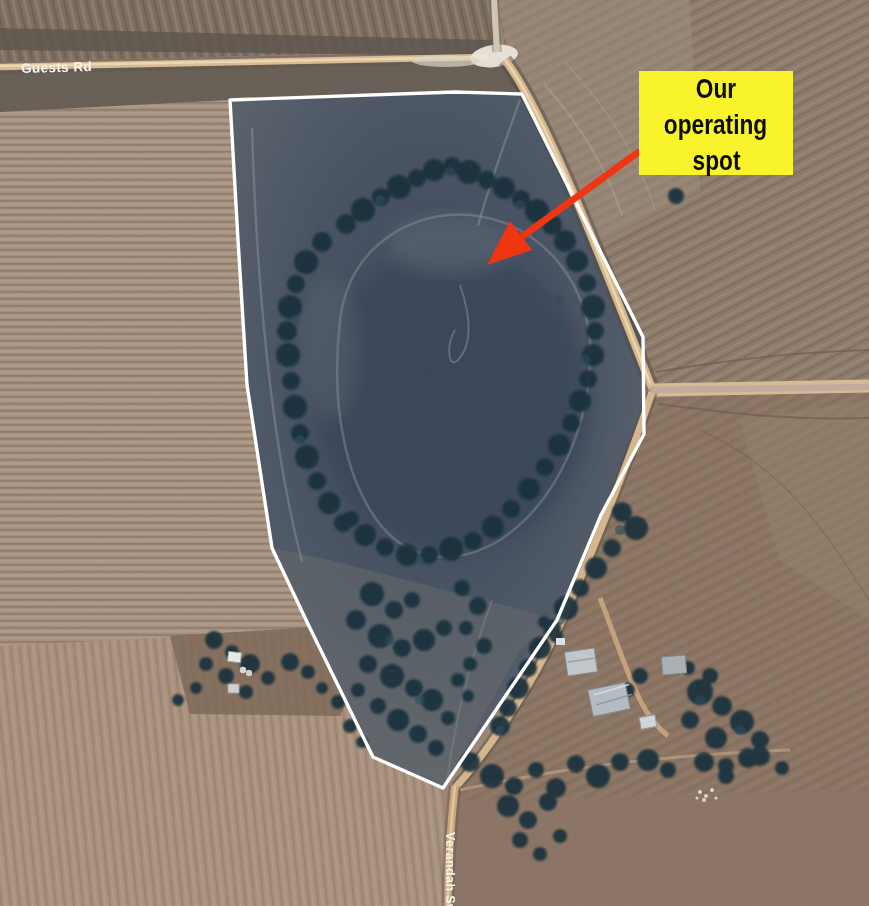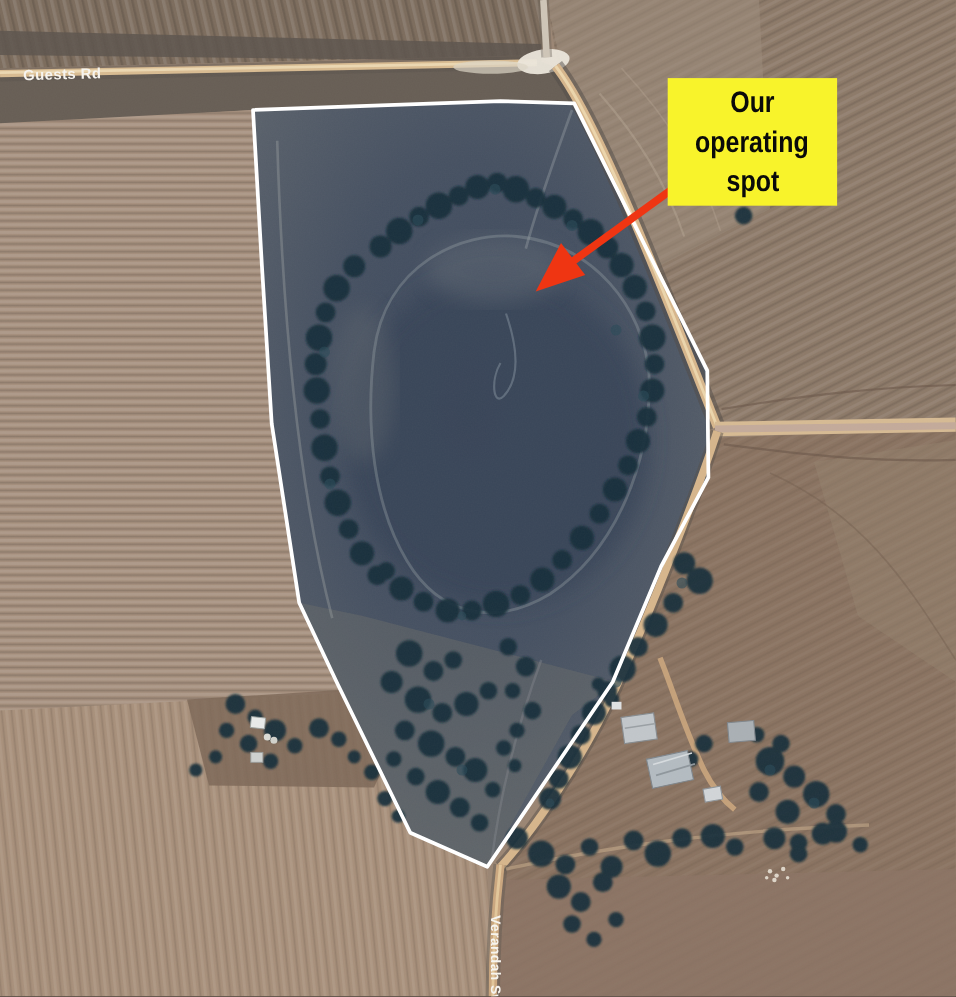--- a/index.html
+++ b/index.html
@@ -5,23 +5,23 @@
   html,body{margin:0;padding:0;background:#222;}
   .stage{position:relative;width:869px;height:906px;overflow:hidden;
          font-family:"Liberation Sans",sans-serif;background:#9b8674;}
   .stage svg{position:absolute;left:0;top:0;}
   .road-label{position:absolute;color:#f6f4ef;font-weight:bold;
 　　  text-shadow:0 0 3px #222,0 1px 2px #1c1c1c,1px 0 2px #1c1c1c;
       letter-spacing:.4px;white-space:nowrap;}
   #guests-label{left:21px;top:60px;font-size:13.5px;transform:rotate(-1.5deg);}
   #verandah-label{left:457px;top:832px;font-size:12.5px;
       transform:rotate(90deg);transform-origin:0 0;}
-  .callout{position:absolute;left:607px;top:71px;width:154px;height:116px;
+  .callout{position:absolute;left:639px;top:71px;width:154px;height:104px;
       background:#F8F32B;display:flex;flex-direction:column;
-      align-items:center;justify-content:center;z-index:5;}
+      align-items:center;justify-content:space-between;z-index:5;}
   .callout .line{display:block;color:#0a0a0a;font-weight:bold;
       font-size:27px;line-height:36px;transform:scaleX(.84);
       letter-spacing:0;}
 </style>
 </head>
 <body>
 
 <div class="stage">
 
 <svg width="869" height="906" viewBox="0 0 869 906">

